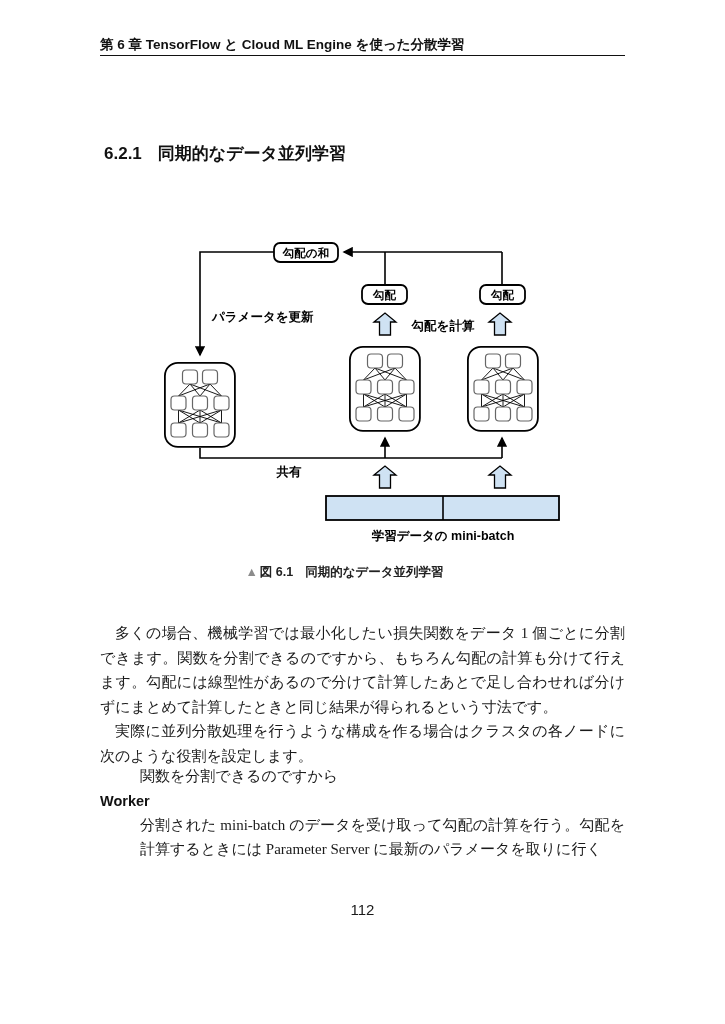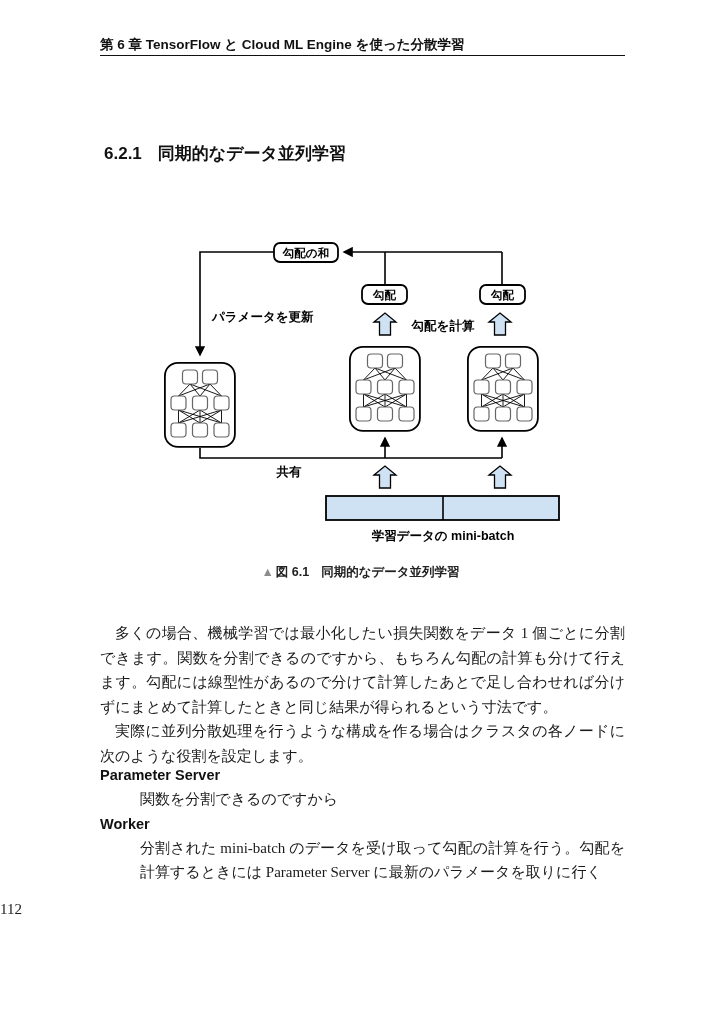--- a/index.html
+++ b/index.html
@@ -38,40 +38,40 @@
   }
   .figlabel {
     font-family:"Liberation Sans","DejaVu Sans",sans-serif;
     font-weight:bold; font-size:12.5px; fill:#000;
   }
   .nn-outer { fill:#fff; stroke:#000; stroke-width:1.8; }
   .nnode    { fill:#fff; stroke:#666; stroke-width:1.2; }
   .nline    { stroke:#000; stroke-width:0.9; }
 
   .fig-caption {
-    position:absolute; left:16px; top:564px; width:689px; text-align:center;
+    position:absolute; left:0; top:564px; width:689px; text-align:center;
     font-family:"Liberation Sans","DejaVu Sans",sans-serif;
     font-weight:bold; font-size:12.5px; color:#222;
   }
   .fig-caption .marker { color:#8c8c8c; margin-right:2px; }
   .fig-caption .fig-no { margin-right:12px; }
 
   .def-list { position:absolute; left:100px; top:764px; width:525px; margin:0; }
   .def-list dt {
     font-family:"Liberation Sans","DejaVu Sans",sans-serif;
     font-weight:bold; font-size:14.5px; line-height:23px; color:#111;
   }
   .def-list dd {
     margin:0 0 1px 40px;
     font-family:"Liberation Serif","DejaVu Serif",serif;
     font-size:15px; line-height:24.5px; text-align:justify; color:#1a1a1a;
   }
   .page-number {
-    position:absolute; left:0; top:901px; width:725px; text-align:left;
-    font-family:Liberation Serif, serif;
+    position:absolute; left:0; top:901px; width:725px; text-align:center;
+    font-family:Liberation Sans, sans-serif;
     font-size:15px; color:#1a1a1a;
   }
 </style>
 </head>
 <body>
 
 <div class="page">
 
   <div class="running-header">
     <span>第 6 章 TensorFlow と Cloud ML Engine を使った分散学習</span>
@@ -164,21 +164,20 @@
   <div class="fig-caption">
     <span class="marker">▲</span><span class="fig-no">図 6.1</span><span>同期的なデータ並列学習</span>
   </div>
 
   <div class="body-block">
     <p class="para">多くの場合、機械学習では最小化したい損失関数をデータ 1 個ごとに分割できます。関数を分割できるのですから、もちろん勾配の計算も分けて行えます。勾配には線型性があるので分けて計算したあとで足し合わせれば分けずにまとめて計算したときと同じ結果が得られるという寸法です。</p>
     <p class="para">実際に並列分散処理を行うような構成を作る場合はクラスタの各ノードに次のような役割を設定します。</p>
   </div>
 
   <dl class="def-list">
-    <dt>Parameter Server</dt>
     <dd>関数を分割できるのですから</dd>
     <dt>Worker</dt>
     <dd>分割された mini-batch のデータを受け取って勾配の計算を行う。勾配を計算するときには Parameter Server に最新のパラメータを取りに行く</dd>
   </dl>
 
   <div class="page-number">112</div>
 
 </div>
 
 </body></html>

